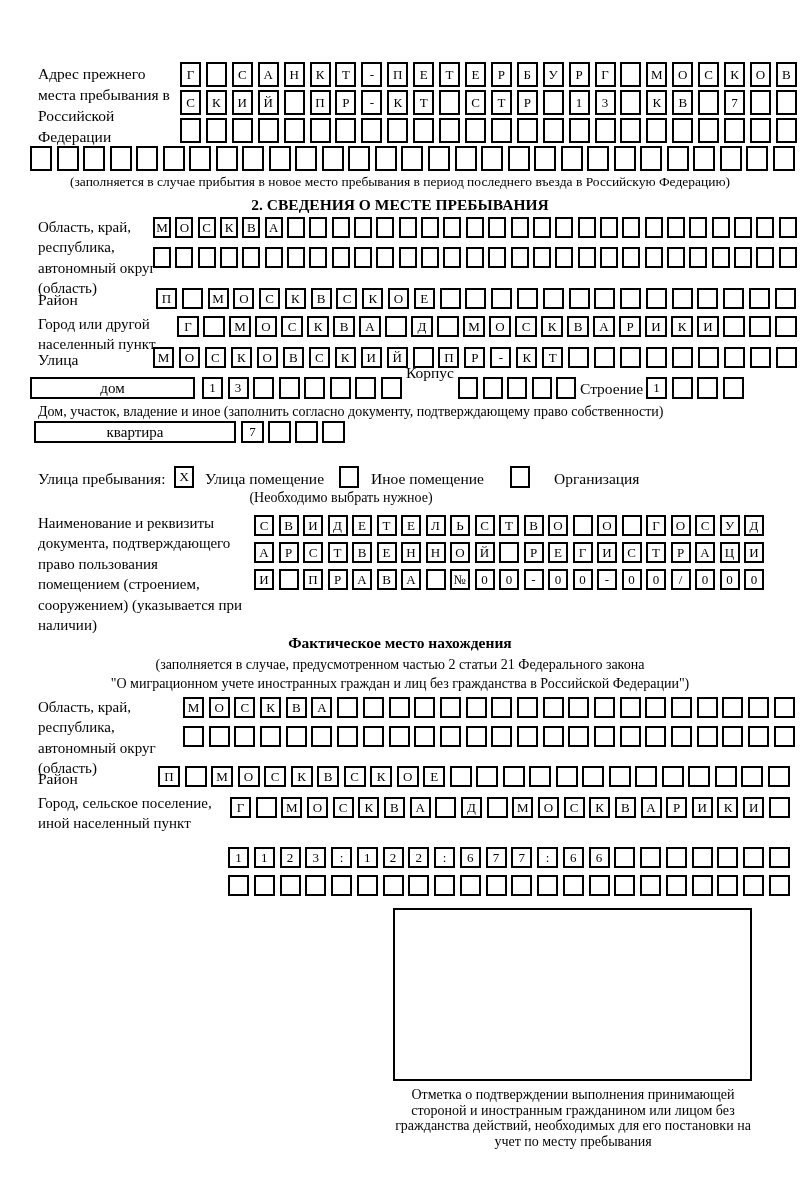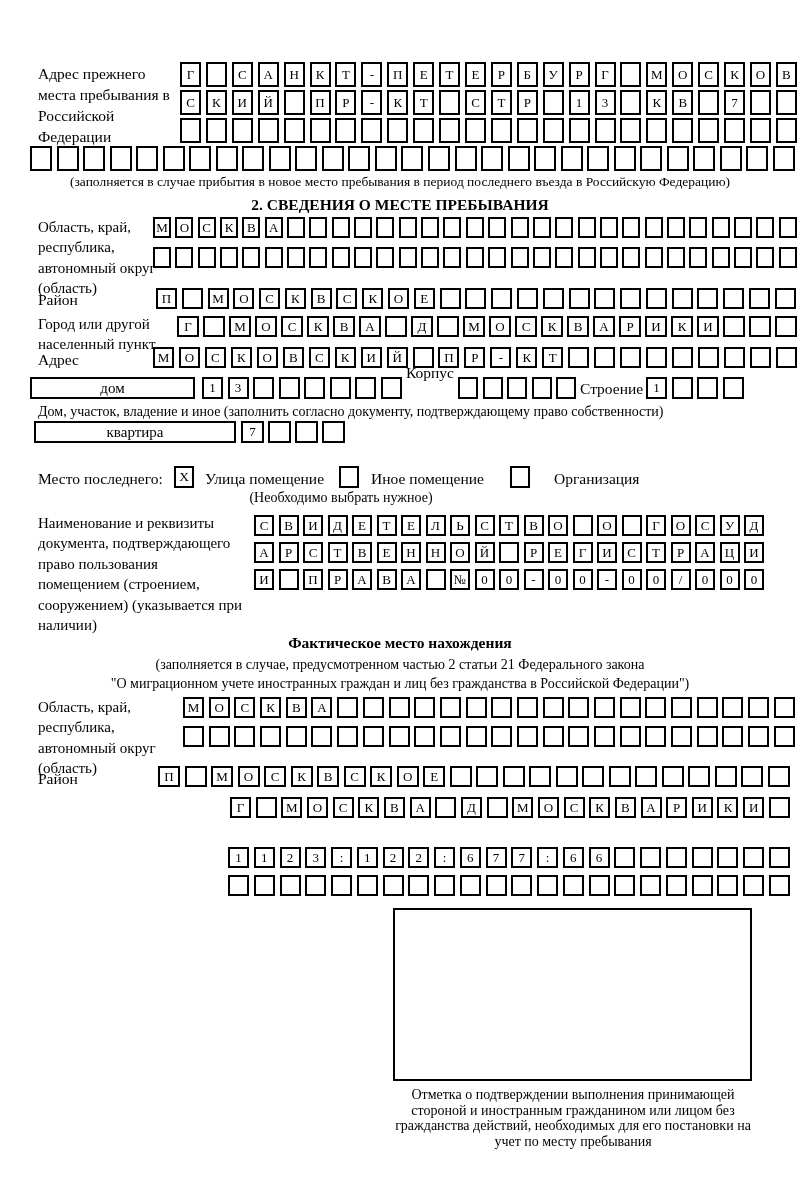--- a/index.html
+++ b/index.html
@@ -255,21 +255,21 @@
       <span class="cell" style="width: 22px;">А</span>
       <span class="cell" style="width: 22px;">Р</span>
       <span class="cell" style="width: 22px;">И</span>
       <span class="cell" style="width: 22px;">К</span>
       <span class="cell" style="width: 22px;">И</span>
       <span class="cell" style="width: 22px;"></span>
       <span class="cell" style="width: 22px;"></span>
       <span class="cell" style="width: 22px;"></span>
     </div>
 
-  <div class="txt" style="left:38px;top:349px">Адрес</div>
+  <div class="txt" style="left:38px;top:349px">Улица</div>
   <div class="cr" style="left:153px;top:347px;width:644px;height:21px">
       <span class="cell" style="width: 21px;">М</span>
       <span class="cell" style="width: 21px;">О</span>
       <span class="cell" style="width: 21px;">С</span>
       <span class="cell" style="width: 21px;">К</span>
       <span class="cell" style="width: 21px;">О</span>
       <span class="cell" style="width: 21px;">В</span>
       <span class="cell" style="width: 21px;">С</span>
       <span class="cell" style="width: 21px;">К</span>
       <span class="cell" style="width: 21px;">И</span>
@@ -320,21 +320,21 @@
   <div class="cap" style="left:38px;top:404px;font-size:14px">Дом, участок, владение и иное (заполнить согласно документу, подтверждающему право собственности)</div>
 
   <div class="fieldbox" style="left:34px;top:421px;width:202px;height:22px">квартира</div>
   <div class="cr" style="left:241px;top:421px;width:104px;height:22px">
       <span class="cell" style="width: 23px;">7</span>
       <span class="cell" style="width: 23px;"></span>
       <span class="cell" style="width: 23px;"></span>
       <span class="cell" style="width: 23px;"></span>
     </div>
 
-  <div class="txt" style="left:38px;top:468px">Место последнего:</div>
+  <div class="txt" style="left:38px;top:468px">Улица пребывания:</div>
   <span class="cbox" style="left:174px;top:466px">X</span>
   <div class="txt" style="left:205px;top:468px">Улица помещение</div>
   <span class="cbox" style="left:339px;top:466px"></span>
   <div class="txt" style="left:371px;top:468px">Иное помещение</div>
   <span class="cbox" style="left:510px;top:466px"></span>
   <div class="txt" style="left:554px;top:468px">Организация</div>
   <div class="cap" style="left:241px;top:490px;width:200px;text-align:center;font-size:14px">(Необходимо выбрать нужное)</div>
 
   <div class="txt" style="left:38px;top:513px;width:205px;font-size:15px">Наименование и реквизиты документа, подтверждающего право пользования помещением (строением, сооружением) (указывается при наличии)</div>
   <div class="cr" style="left:254px;top:515px;width:510px;height:21px">
@@ -486,20 +486,21 @@
       <span class="cell" style="width: 22px;"></span>
       <span class="cell" style="width: 22px;"></span>
       <span class="cell" style="width: 22px;"></span>
       <span class="cell" style="width: 22px;"></span>
       <span class="cell" style="width: 22px;"></span>
       <span class="cell" style="width: 22px;"></span>
       <span class="cell" style="width: 22px;"></span>
       <span class="cell" style="width: 22px;"></span>
     </div>
 
+  <div class="txt" style="left:38px;top:793px;width:196px;font-size:15px">Город, сельское поселение, иной населенный пункт</div>
   <div class="cr" style="left:230px;top:797px;width:560px;height:21px">
       <span class="cell" style="width: 21px;">Г</span>
       <span class="cell" style="width: 21px;"></span>
       <span class="cell" style="width: 21px;">М</span>
       <span class="cell" style="width: 21px;">О</span>
       <span class="cell" style="width: 21px;">С</span>
       <span class="cell" style="width: 21px;">К</span>
       <span class="cell" style="width: 21px;">В</span>
       <span class="cell" style="width: 21px;">А</span>
       <span class="cell" style="width: 21px;"></span>

